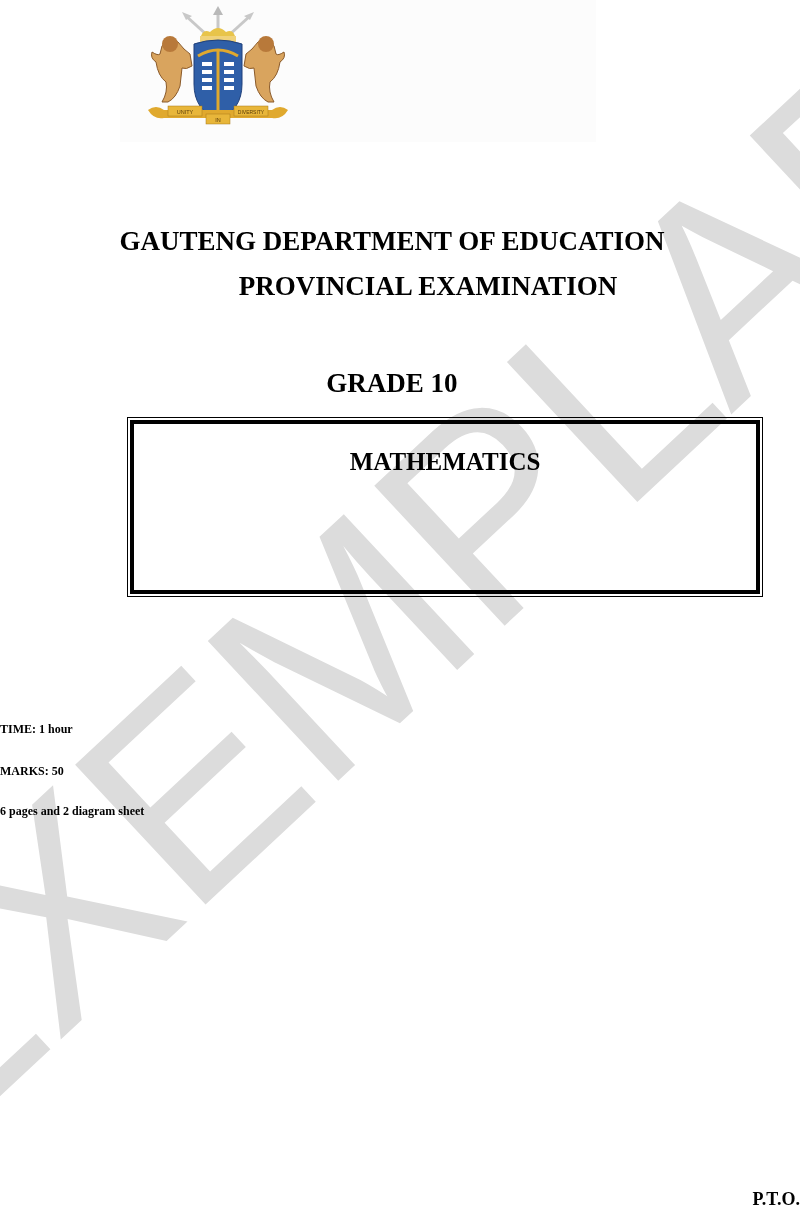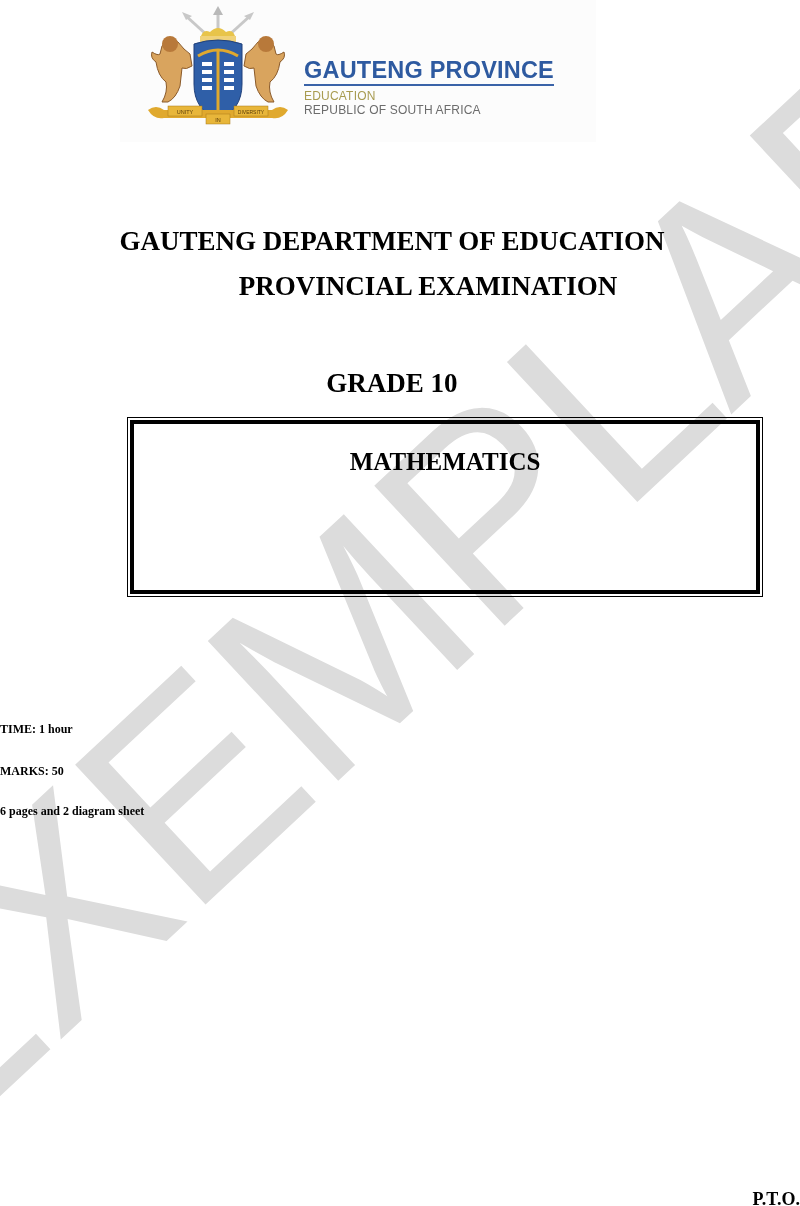--- a/index.html
+++ b/index.html
@@ -198,25 +198,20 @@
       <circle cx="124" cy="38" r="8" fill="#b8793a"></circle>
 
       <path d="M6 104 Q14 98 22 104 L130 104 Q138 98 146 104 Q140 114 130 112 L22 112 Q12 114 6 104 Z" fill="#e0a92e"></path>
       <rect x="26" y="100" width="34" height="10" fill="#e8b63a" stroke="#a67a1a" stroke-width="0.5"></rect>
       <rect x="92" y="100" width="34" height="10" fill="#e8b63a" stroke="#a67a1a" stroke-width="0.5"></rect>
       <rect x="64" y="108" width="24" height="10" fill="#e8b63a" stroke="#a67a1a" stroke-width="0.5"></rect>
       <text x="43" y="108" font-size="5.5" text-anchor="middle" fill="#5a3d0a" font-family="Liberation Sans, sans-serif">UNITY</text>
       <text x="76" y="116" font-size="5.5" text-anchor="middle" fill="#5a3d0a" font-family="Liberation Sans, sans-serif">IN</text>
       <text x="109" y="108" font-size="5" text-anchor="middle" fill="#5a3d0a" font-family="Liberation Sans, sans-serif">DIVERSITY</text>
     </svg>
-    <div class="logo-text">
-      <div class="logo-title">GAUTENG PROVINCE</div>
-      <div class="logo-sub1">EDUCATION</div>
-      <div class="logo-sub2">REPUBLIC OF SOUTH AFRICA</div>
-    </div>
   </div>
 
   <div class="heading h-dept">GAUTENG DEPARTMENT OF EDUCATION</div>
   <div class="heading h-prov">PROVINCIAL EXAMINATION</div>
   <div class="heading h-grade">GRADE 10</div>
 
   <div class="subject-box">
     <div class="subject-box-inner">
       <div class="subject subject-title">MATHEMATICS</div>
     </div>

